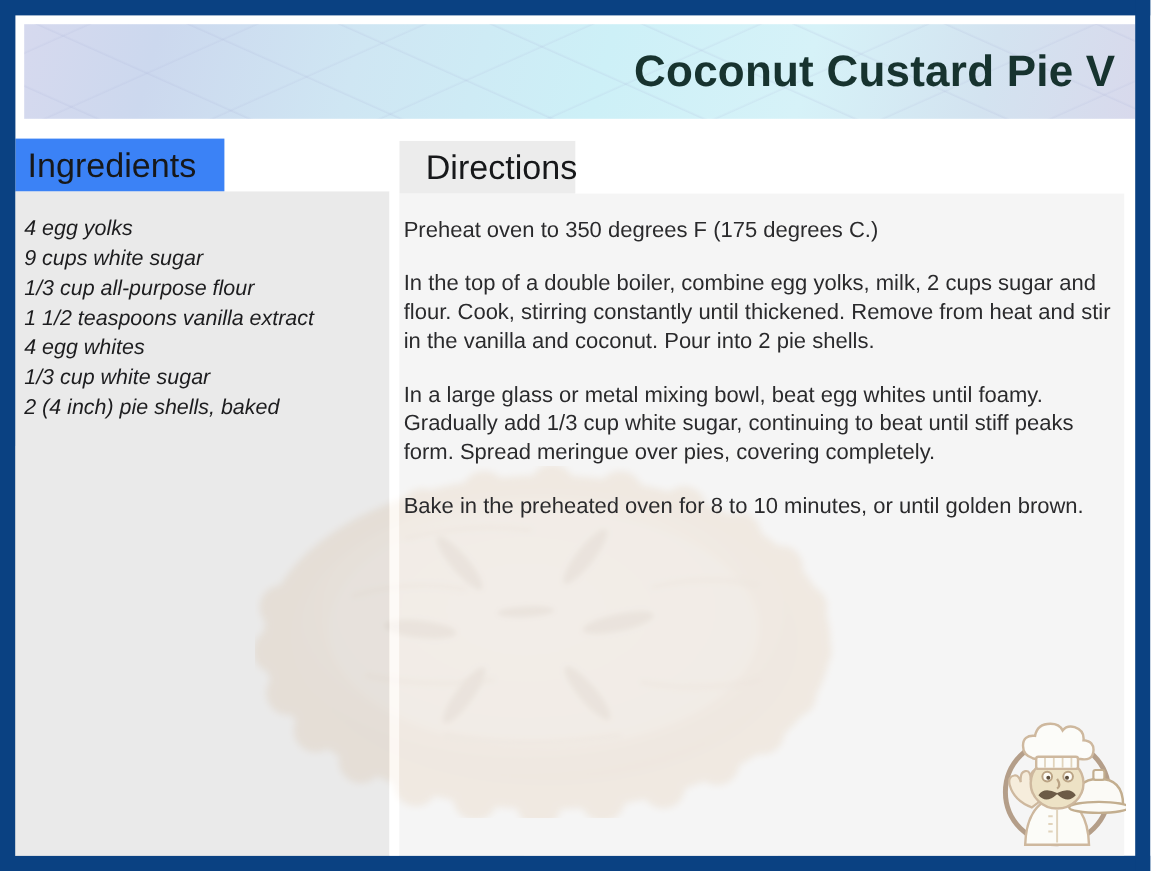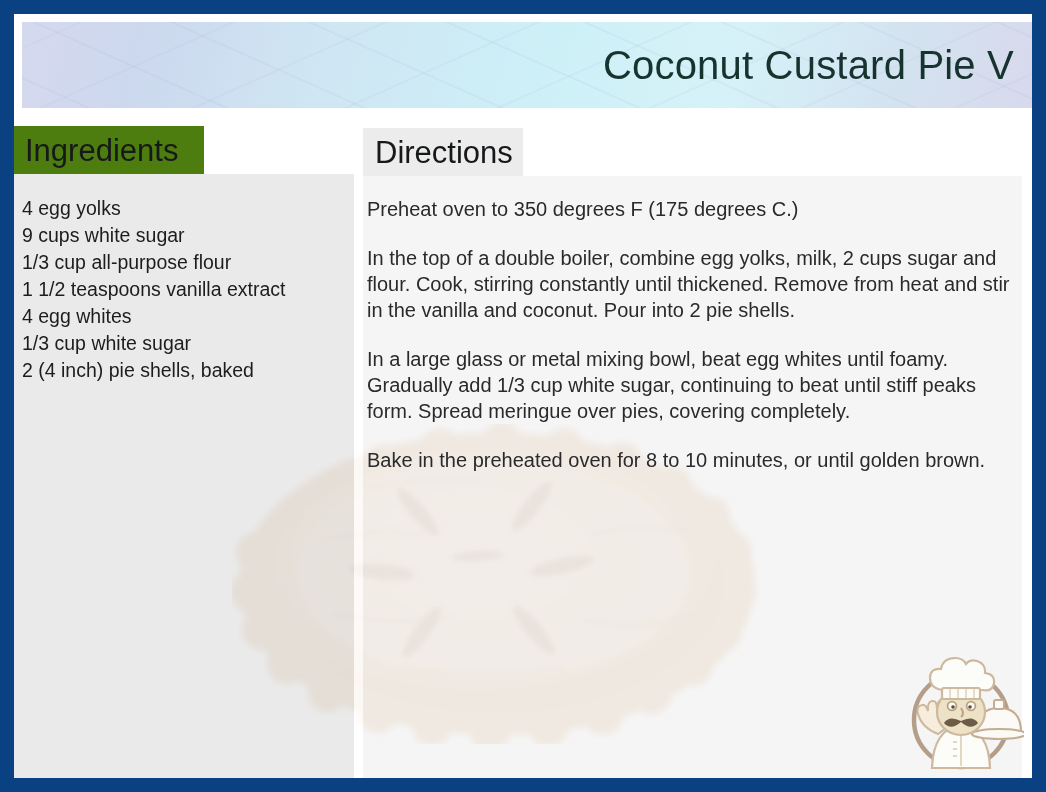--- a/index.html
+++ b/index.html
@@ -56,21 +56,21 @@
         #d8d9ec 100%);
     display: flex;
     align-items: center;
     justify-content: flex-end;
     box-sizing: border-box;
     padding-right: 18px;
     overflow: hidden;
   }
   #banner-title {
     font-size: 40px;
-    font-weight: 400;
+    font-weight: 700;
     color: #17332f;
     letter-spacing: 0.2px;
     white-space: nowrap;
     line-height: 1;
   }
 
   
   .panel-tab {
     position: absolute;
     display: flex;
@@ -82,43 +82,44 @@
     font-weight: 400;
     color: #17181a;
     line-height: 1;
   }
 
   #ing-tab {
     left: 14px;
     top: 126px;
     width: 190px;
     height: 48px;
-    background: #4d7c0f;
+    background: #3b82f6;
     padding-left: 11px;
   }
   #ing-list {
     position: absolute;
     left: 22px;
     top: 195px;
     width: 330px;
+    font-style: italic;
   }
   .ing-item {
     font-size: 19.5px;
     color: #1d1d1f;
     line-height: 27px;
     white-space: nowrap;
   }
 
   #dir-tab {
     left: 363px;
     top: 128px;
     width: 160px;
     height: 48px;
     background: #ececec;
-    padding-left: 12px;
+    padding-left: 24px;
   }
   #dir-body {
     position: absolute;
     left: 367px;
     top: 196px;
     width: 646px;
   }
   .dir-para {
     font-size: 20px;
     color: #2a2a2c;

